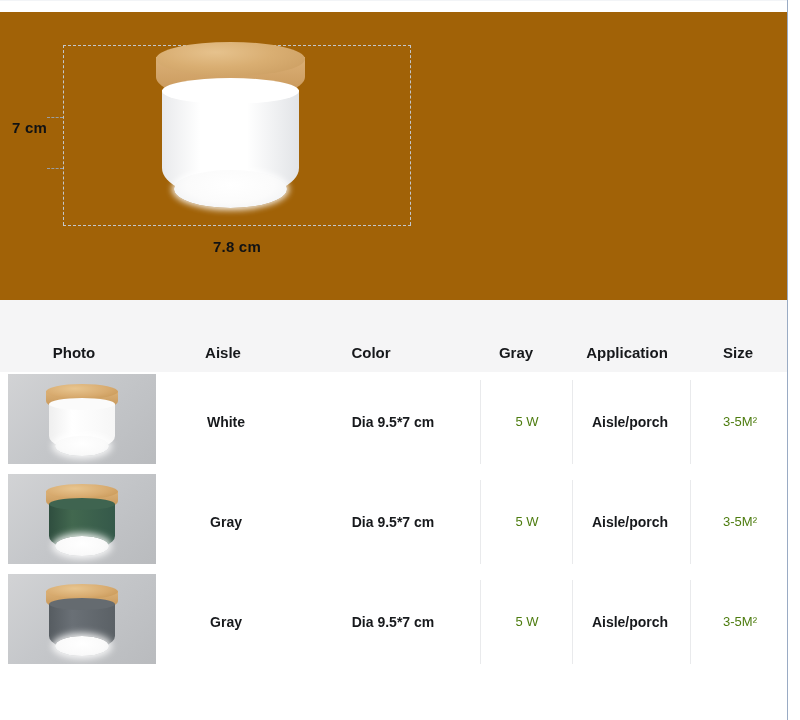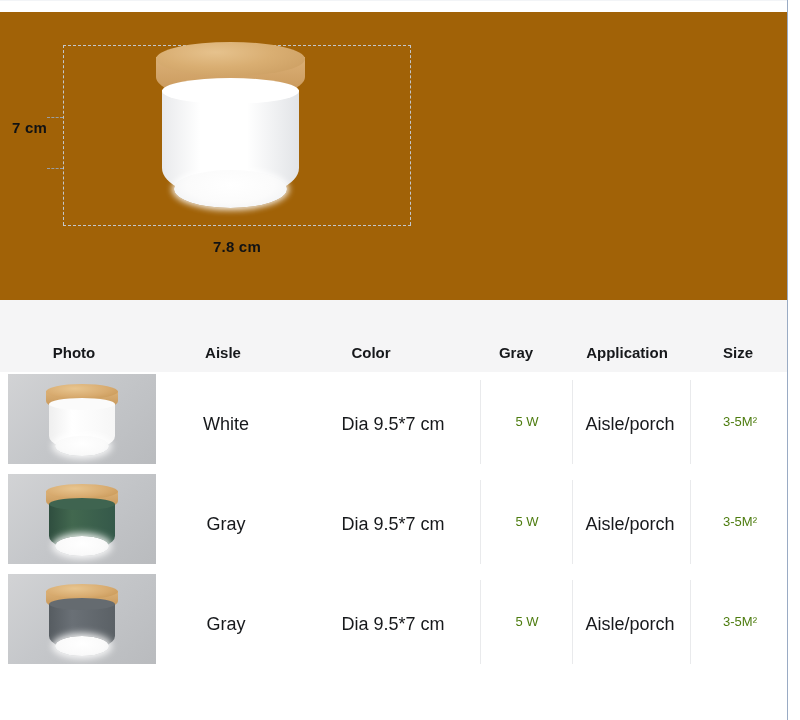--- a/index.html
+++ b/index.html
@@ -206,22 +206,22 @@
   }
 
   .cell {
     position: absolute;
     top: 42px;
     transform: translateX(-50%);
     text-align: center;
     white-space: nowrap;
   }
   .cell.strong {
-    font-size: 18px;
-    font-weight: normal;
+    font-size: 14px;
+    font-weight: bold;
     color: #17191c;
   }
   .cell.muted {
     font-size: 13px;
     font-weight: normal;
     color: #4d7c0f;
   }
 
   
   .thumb {

